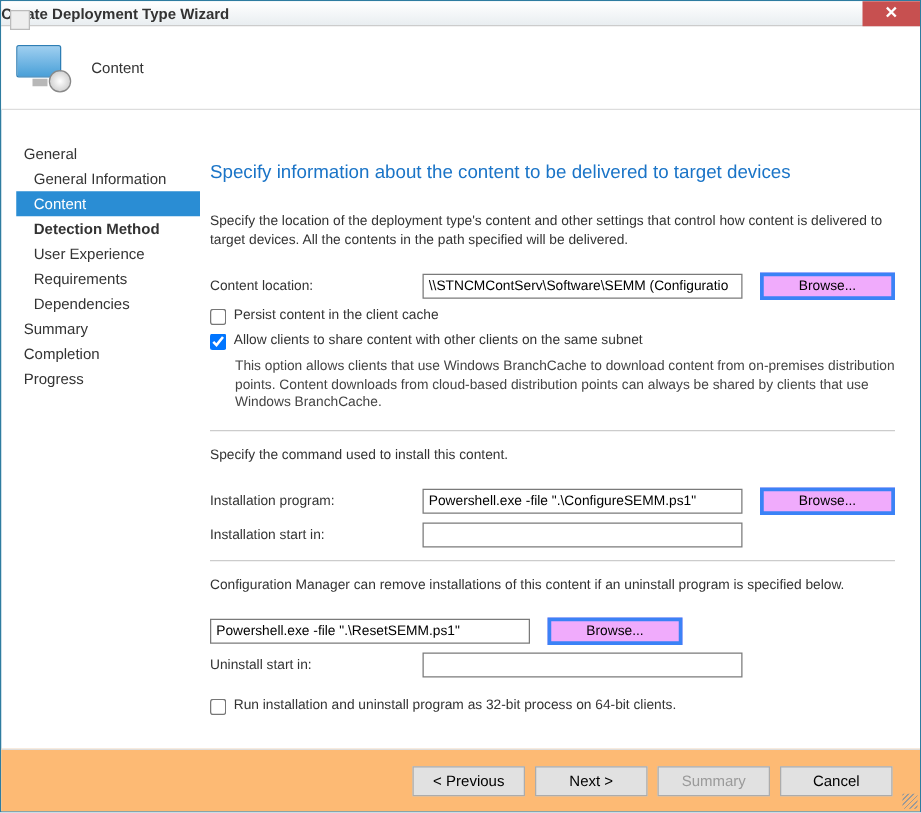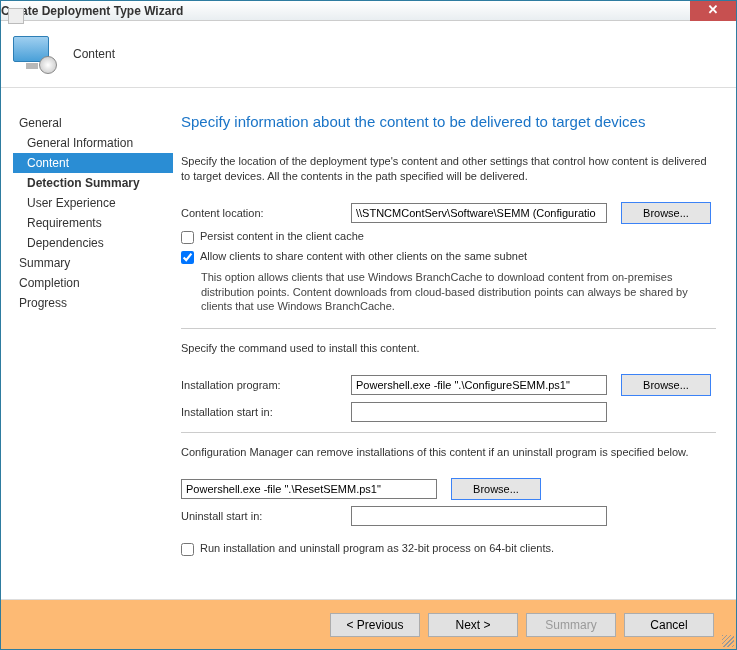--- a/index.html
+++ b/index.html
@@ -16,27 +16,27 @@
   .header-title { font-size: 12px; color: #333; }
 
   .body { position: absolute; top: 98px; left: 0; right: 0; bottom: 50px; display: flex; }
   .sidebar { width: 172px; padding: 14px 0 0 12px; font-size: 12px; color: #333; }
   .nav-item { padding: 3px 6px; cursor: pointer; white-space: nowrap; }
   .nav-sub { padding-left: 14px; }
   .nav-active { background: #2a8dd4; color: #fff; }
   .nav-bold { font-weight: 600; }
 
   .main { flex: 1; padding: 10px 20px 10px 8px; font-size: 11px; color: #333; }
-  .main h1 { font-size: 15px; font-weight: 400; color: #1a74c7; margin: 4px 0 24px 0; }
+  .main h1 { font-size: 15px; font-weight: 400; color: #1a74c7; margin: 20px 0 24px 0; }
   .desc { margin-bottom: 18px; line-height: 1.35; }
   .row { display: flex; align-items: center; margin-bottom: 6px; }
   .lbl { width: 170px; }
   .txt { flex: 1; height: 20px; border: 1px solid #7a7a7a; background: #fff; padding: 1px 4px; font-size: 11px; }
   .txt.narrow { flex: none; width: 256px; }
-  .btn { width: 90px; height: 22px; margin-left: 14px; background: #e5e5e5; border: 1px solid #3b82f6; font-size: 11px; cursor: pointer; }
+  .btn { width: 108px; height: 22px; margin-left: 14px; background: #f0abfc; border: 3px solid #3b82f6; font-size: 11px; cursor: pointer; }
   .chk-row { display: flex; align-items: flex-start; margin: 6px 0; }
   .chk-row input { margin: 1px 6px 0 0; }
   .hint { margin: 4px 0 14px 20px; color: #444; line-height: 1.35; }
   hr { border: none; border-top: 1px solid #ccc; margin: 10px 0 12px 0; }
   .spacer { height: 4px; }
 
   .footer { position: absolute; left: 0; right: 0; bottom: 0; height: 50px; border-top: 1px solid #ddd; background: #fdba74; display: flex; align-items: center; justify-content: flex-end; padding-right: 22px; gap: 8px; }
   .footer .fbtn { width: 90px; height: 24px; background: #e1e1e1; border: 1px solid #acacac; font-size: 12px; cursor: pointer; }
   .footer .fbtn[disabled] { color: #9a9a9a; cursor: default; }
 
@@ -61,21 +61,21 @@
     </div>
     <div class="header-title">Content</div>
   </div>
 
   <div class="body">
 
     <div class="sidebar" id="sidebar">
         <div class="nav-item">General</div>
         <div class="nav-item nav-sub">General Information</div>
         <div class="nav-item nav-sub nav-active">Content</div>
-        <div class="nav-item nav-sub nav-bold">Detection Summary</div>
+        <div class="nav-item nav-sub nav-bold">Detection Method</div>
         <div class="nav-item nav-sub">User Experience</div>
         <div class="nav-item nav-sub">Requirements</div>
         <div class="nav-item nav-sub">Dependencies</div>
         <div class="nav-item">Summary</div>
         <div class="nav-item">Completion</div>
         <div class="nav-item">Progress</div>
       </div>
 
     <div class="main">
       <h1>Specify information about the content to be delivered to target devices</h1>

